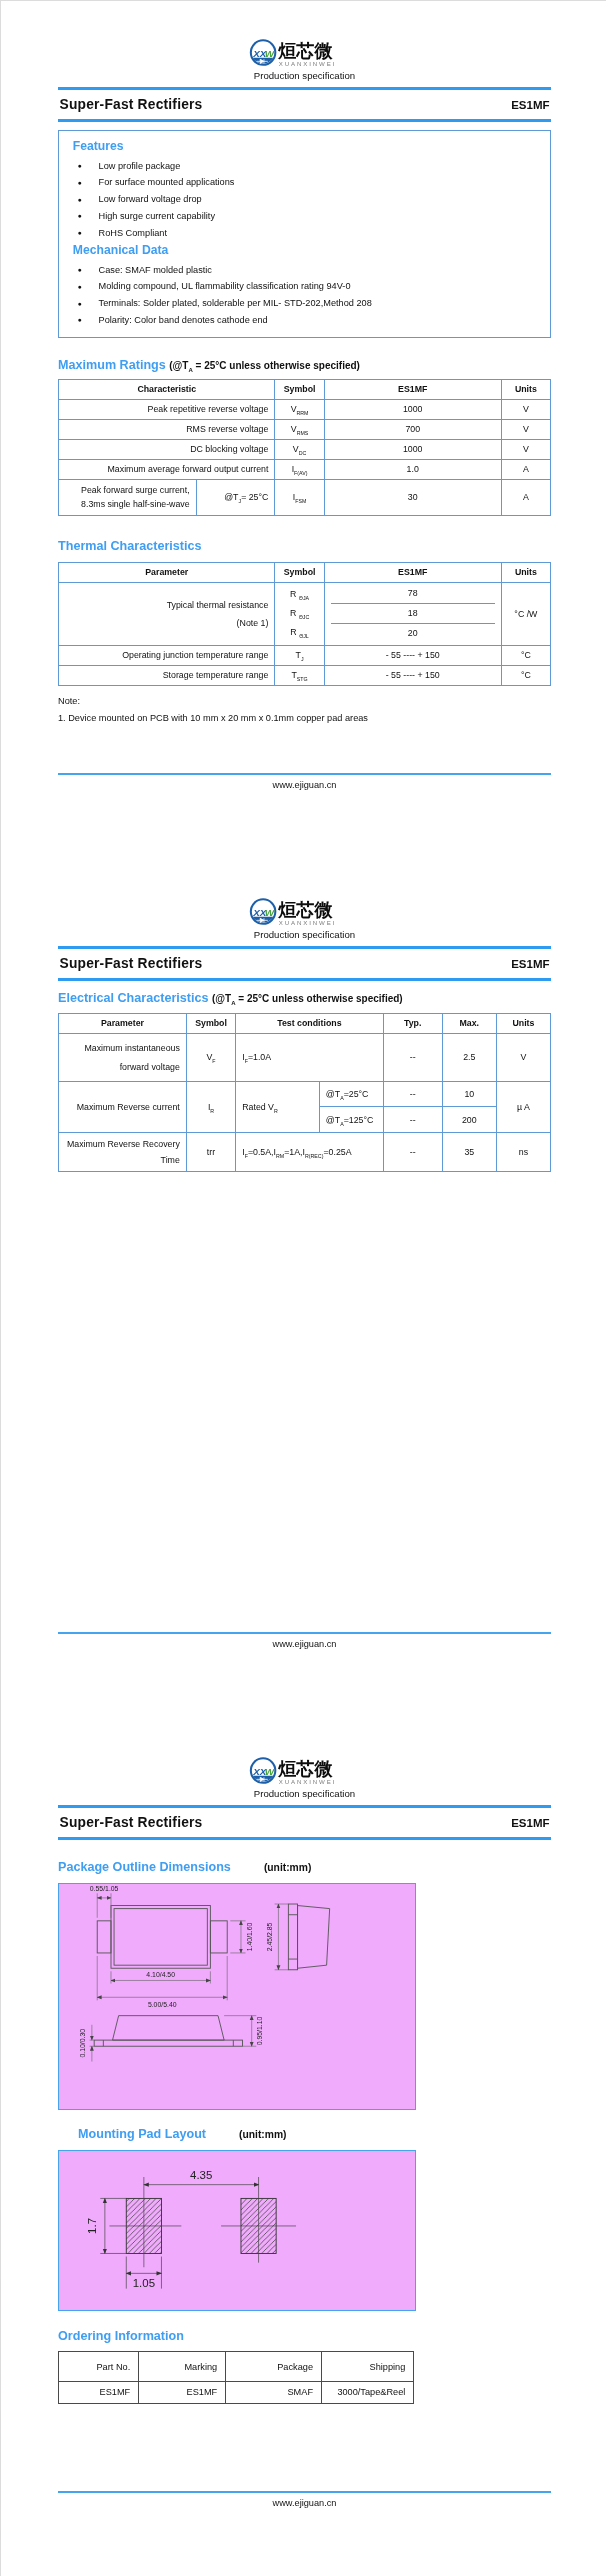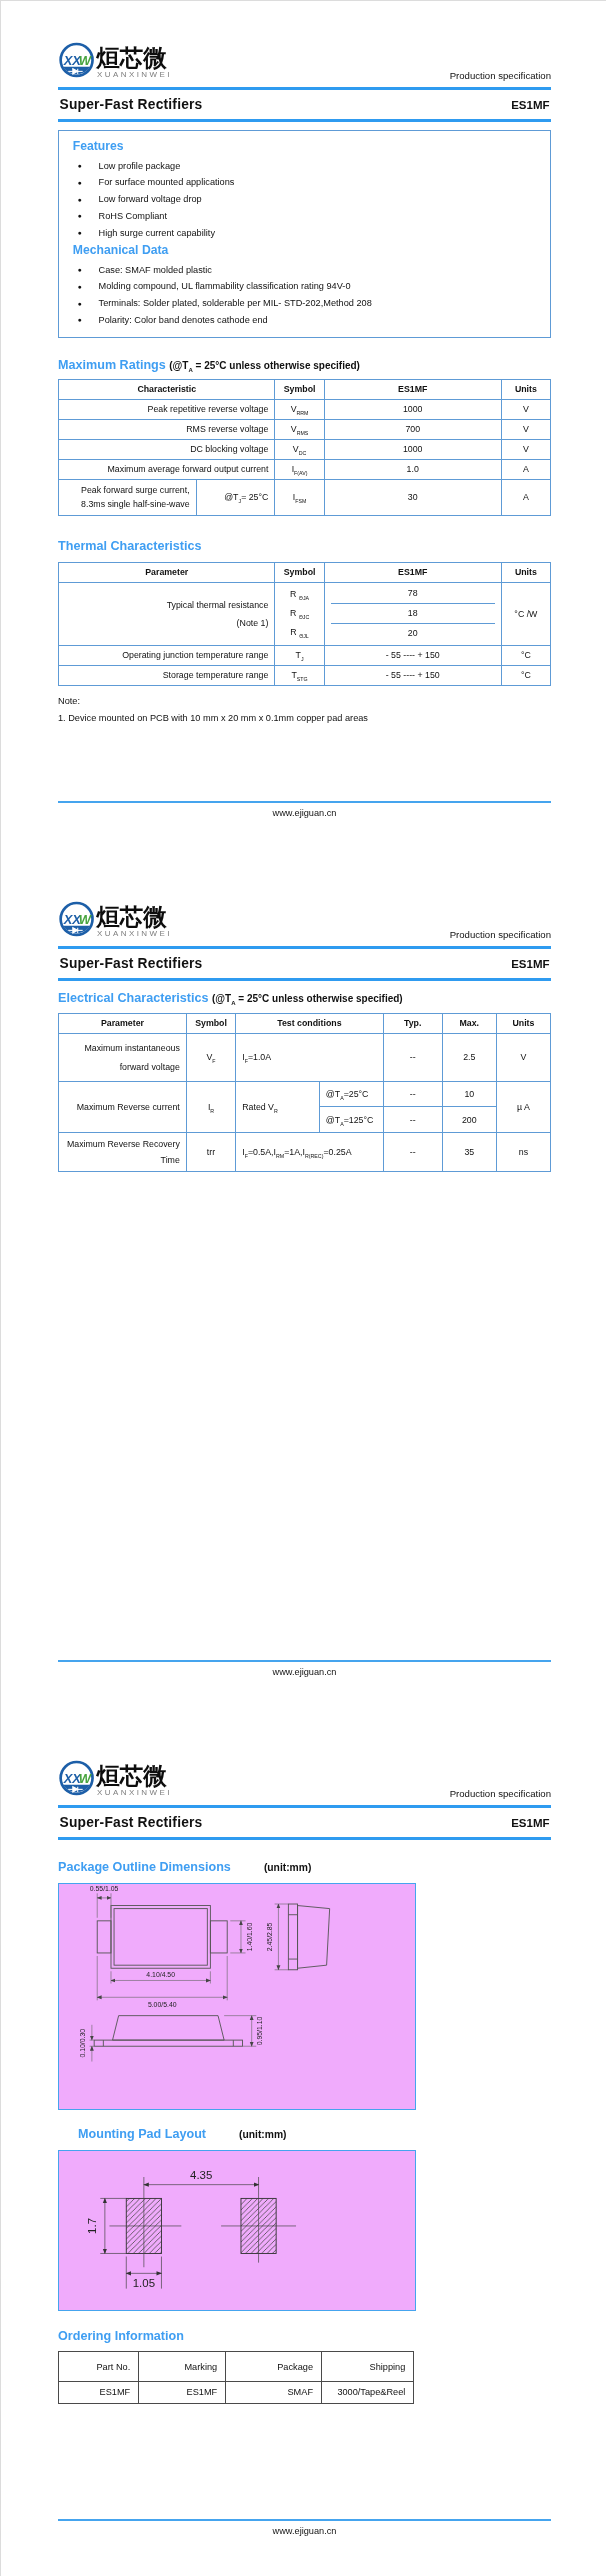--- a/index.html
+++ b/index.html
@@ -3,21 +3,21 @@
 <meta charset="utf-8">
 <style>
   html,body{margin:0;padding:0;background:#fff;}
   body{font-family:"Liberation Sans","DejaVu Sans",sans-serif;color:#111;}
   .doc{width:605px;border:0.8px solid #dcdcdc;background:#fff;}
   .page{position:relative;width:605px;height:859px;overflow:hidden;}
   .content{padding:0 55px 0 57px;}
 
   
   .hdr{padding-top:37px;position:relative;}
-  .hdr-top{display:flex;align-items:flex-end;justify-content:space-between;height:44px;}
+  .hdr-top{display:flex;align-items:center;justify-content:space-between;height:44px;flex-direction:column;}
   .prodspec{font-size:9.6px;color:#111;padding-bottom:1.5px;}
   .rule1{height:3.1px;background:#2f9bf0;margin-top:4.6px;}
   .rule2{height:2.3px;background:#2f9bf0;}
   .titlebar{display:flex;justify-content:space-between;align-items:center;padding:7.7px 1.5px 6.9px 1.5px;}
   .doctitle{font-size:13.8px;font-weight:bold;letter-spacing:0.2px;}
   .partno{font-size:11.5px;font-weight:bold;}
 
   
   .fbox{border:0.8px solid #5e9bd6;margin-top:8.4px;padding:6.1px 13.8px 9.2px 13.8px;}
   .sect-inbox{color:#3f9ef2;font-size:12.2px;font-weight:bold;margin:1.5px 0 4.6px 0;}
@@ -53,21 +53,21 @@
   
   .dbox{border:0.8px solid #45a4ee;width:356px;margin-top:9.2px;background:#f0abfc;}
 
   
   table.t3{border-collapse:collapse;width:356px;font-size:9.2px;table-layout:fixed;}
   table.t3 th,table.t3 td{border:0.8px solid #4a4a4a;text-align:right;padding:1.5px 7.7px;font-weight:normal;}
   table.t3 th{height:26px;}
   table.t3 td{height:17.6px;}
 
   
-  .pfoot{position:absolute;top:800px;left:57px;right:55px;}
+  .pfoot{position:absolute;top:772px;left:57px;right:55px;}
   .frule{height:1.9px;background:#45a4ee;}
   .furl{text-align:center;font-size:9.2px;margin-top:5.4px;color:#111;}
   svg text{font-family:"Liberation Sans","DejaVu Sans",sans-serif;}
 </style>
 </head>
 <body>
 
 <div class="doc">
 
 <div class="page">
@@ -103,24 +103,24 @@
       <div class="blt">
             <span>Low profile package</span>
           </div>
       <div class="blt">
             <span>For surface mounted applications</span>
           </div>
       <div class="blt">
             <span>Low forward voltage drop</span>
           </div>
       <div class="blt">
+            <span>High surge current capability</span>
+          </div>
+      <div class="blt">
             <span>RoHS Compliant</span>
-          </div>
-      <div class="blt">
-            <span>High surge current capability</span>
           </div>
       <div class="sect-inbox">Mechanical Data</div>
       <div class="blt">
             <span>Case: SMAF molded plastic</span>
           </div>
       <div class="blt">
             <span>Molding compound, UL flammability classification rating 94V-0</span>
           </div>
       <div class="blt">
             <span>Terminals: Solder plated, solderable per MIL- STD-202,Method 208</span>

